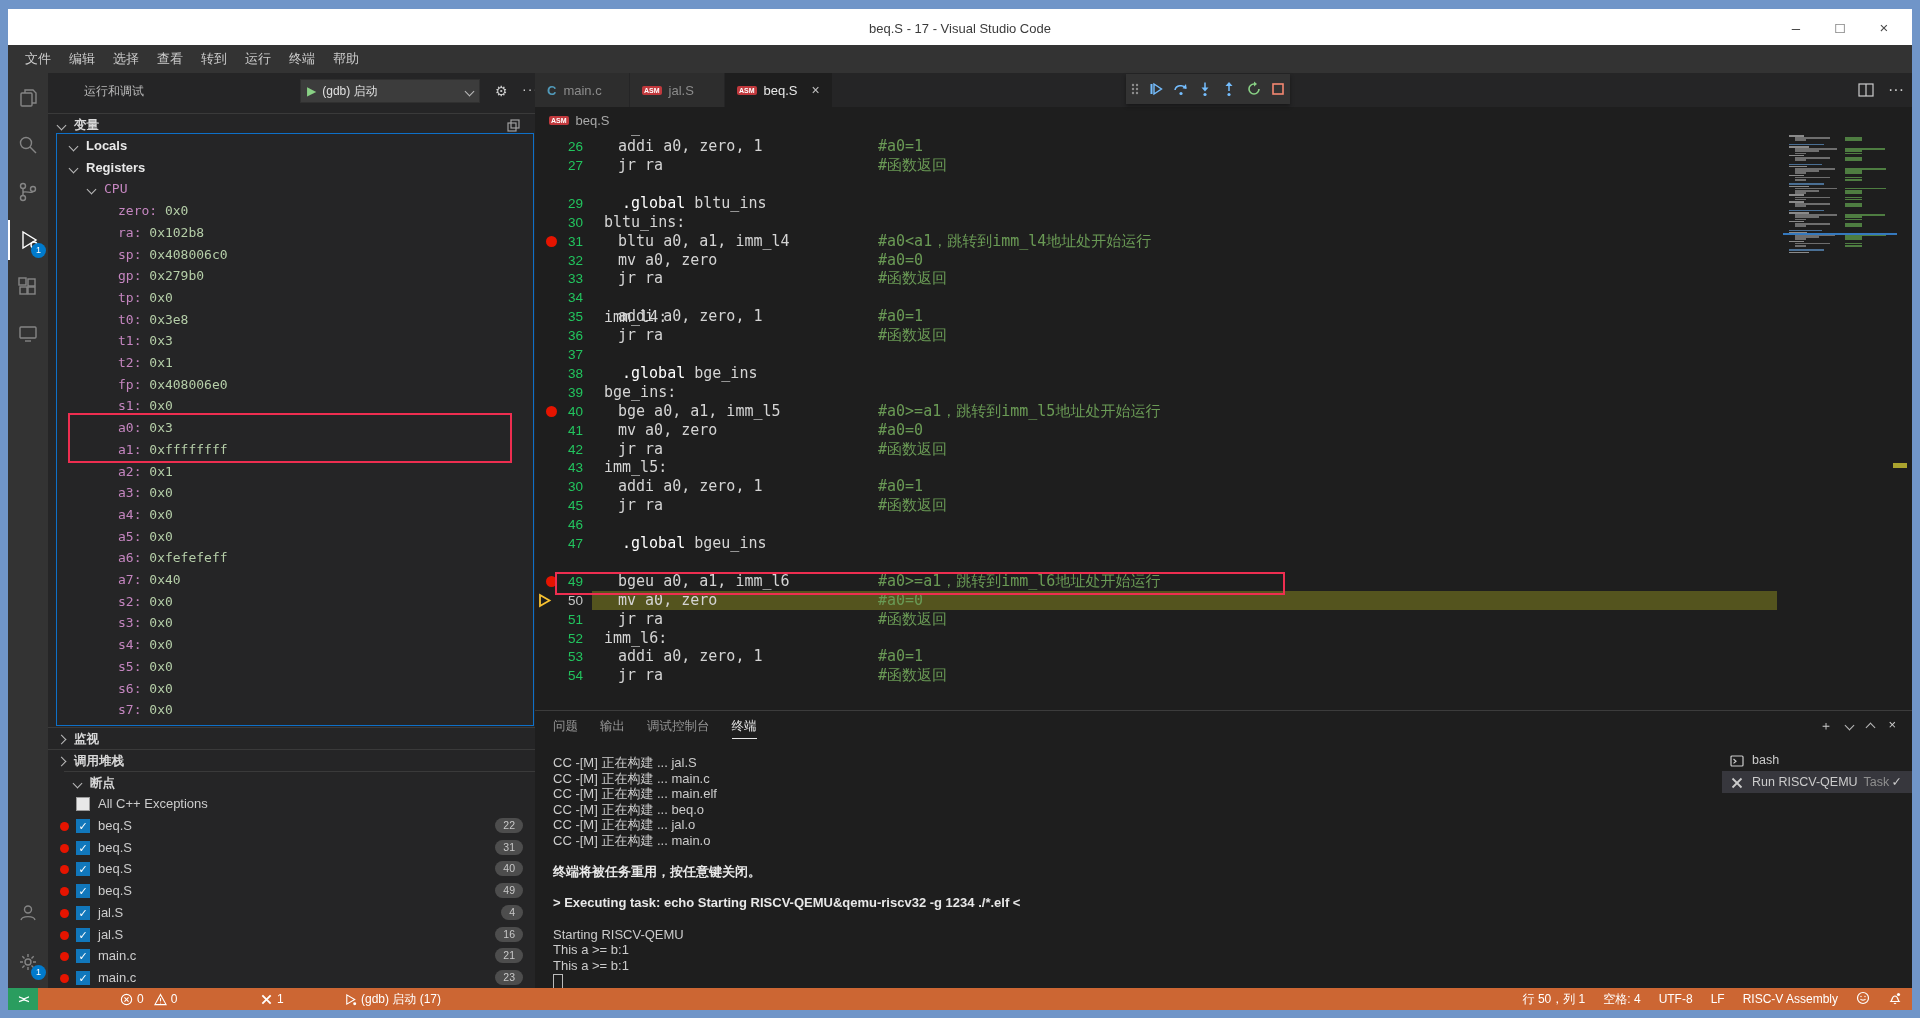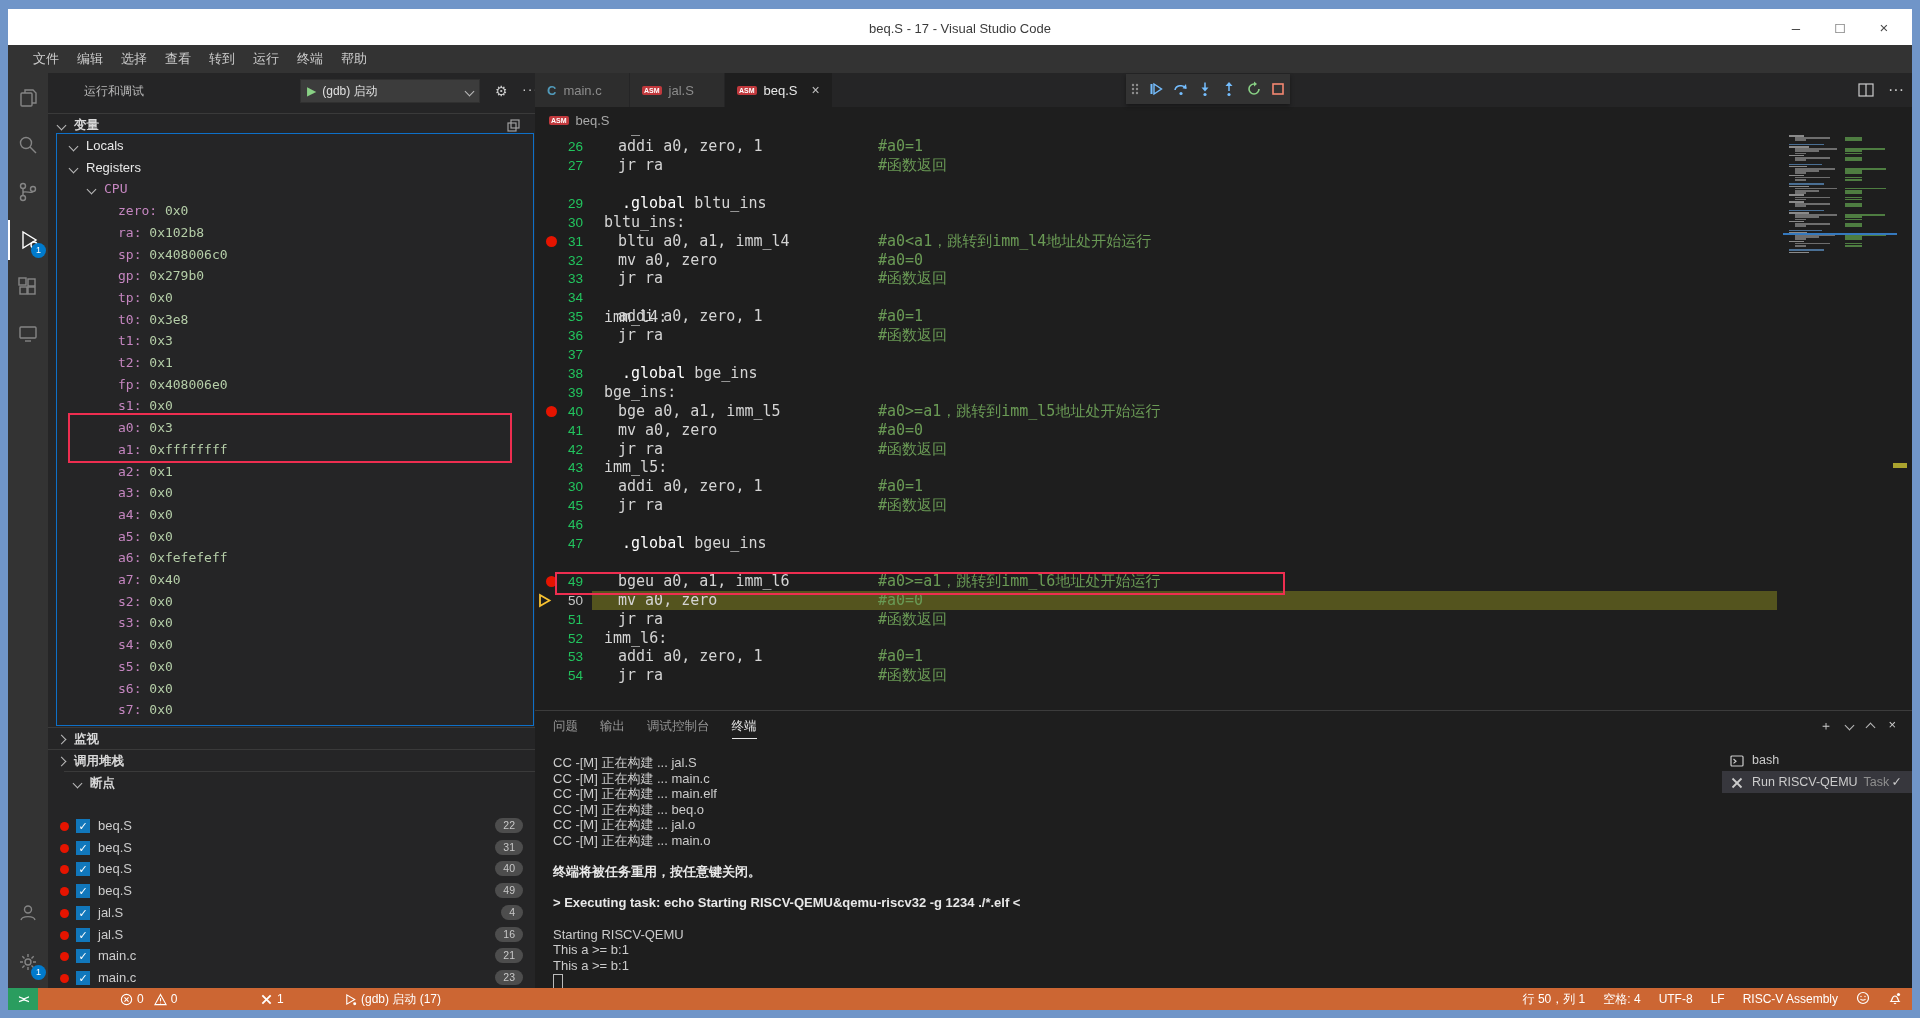--- a/index.html
+++ b/index.html
@@ -5,21 +5,21 @@
   html,body{margin:0;padding:0;width:1920px;height:1018px;background:#7095c8;overflow:hidden;
     font-family:"Liberation Sans","DejaVu Sans",sans-serif;}
   #win{position:absolute;left:8px;top:9px;width:1904px;height:1001px;background:#1e1e1e;}
   
   #titlebar{position:absolute;left:0;top:0;width:100%;height:36px;background:#ffffff;}
   #title-text{position:absolute;left:0;right:0;top:0;height:36px;line-height:40px;text-align:center;
     color:#3b3b3b;font-size:13px;}
   #win-controls{position:absolute;right:6px;top:0;height:36px;display:flex;align-items:center;}
   .wc{width:44px;text-align:center;color:#4a4a4a;font-size:15px;cursor:default;}
   
-  #menubar{position:absolute;left:0;top:36px;width:100%;height:28px;background:#333333;display:flex;align-items:center;padding-left:16px;box-sizing:border-box;}
+  #menubar{position:absolute;left:0;top:36px;width:100%;height:28px;background:#333333;display:flex;align-items:center;padding-left:8px;box-sizing:border-box;}
   .menu-item{color:#cccccc;font-size:13px;padding:0 9px;line-height:28px;}
   
   #actbar{position:absolute;left:0;top:64px;width:40px;height:915px;background:#333333;}
   .act-item{position:absolute;left:0;width:40px;height:40px;display:flex;align-items:center;justify-content:center;}
   .act-item svg{stroke:#858585;fill:none;stroke-width:1.4;}
   .act-item.active svg{stroke:#ffffff;}
   .act-item.active{border-left:2px solid #ffffff;box-sizing:border-box;}
   .badge{position:absolute;right:2px;bottom:2px;width:15px;height:15px;border-radius:50%;background:#007acc;
     color:#fff;font-size:9px;line-height:15px;text-align:center;}
   
@@ -37,21 +37,21 @@
   #sb-gear{position:absolute;left:447px;top:10px;color:#cccccc;font-size:14px;}
   #sb-more{position:absolute;left:474px;top:8px;color:#cccccc;font-size:14px;letter-spacing:1px;}
   .section-head{position:absolute;left:0;width:100%;height:22px;background:#252526;border-top:1px solid #3a3a3a;
     color:#d8d8d8;font-size:12.5px;font-weight:bold;line-height:22px;}
   .section-head .chev{position:absolute;left:10px;top:8px;}
   .section-head .lbl{position:absolute;left:26px;}
   .section-icon{position:absolute;right:14px;top:5px;}
   #var-focus{position:absolute;left:8px;top:60px;width:478px;height:593px;border:1px solid #0e70c8;box-sizing:border-box;pointer-events:none;}
   .tree-row{position:absolute;left:0;width:100%;height:22px;line-height:22px;font-size:13px;color:#cccccc;}
   .tree-row .chev{position:absolute;top:8px;}
-  .scope-lbl{font-weight:normal;color:#e8e8e8;}
+  .scope-lbl{font-weight:bold;color:#e8e8e8;}
   .mono{font-family:"DejaVu Sans Mono","Liberation Mono",monospace;}
   .reg-name{color:#c586c0;}
   .reg-val{color:#b5cea8;}
   .bp-row{position:absolute;left:0;width:100%;height:22px;line-height:22px;font-size:13px;color:#cccccc;}
   .bp-dot-s{position:absolute;left:12px;top:7px;width:9px;height:9px;border-radius:50%;background:#e51400;}
   .cb{position:absolute;left:28px;top:4px;width:14px;height:14px;box-sizing:border-box;}
   .cb.checked{background:#1177bb;color:#fff;font-size:11px;line-height:14px;text-align:center;}
   .cb.empty{background:#e8e8e8;border:1px solid #9a9a9a;}
   .bp-file{position:absolute;left:50px;}
   .bp-badge{position:absolute;right:12px;top:3px;background:#4d4d4d;color:#c8c8c8;font-size:10.5px;line-height:15px;
@@ -301,20 +301,24 @@
       <span class="chev right"></span>
       <span class="lbl">监视</span>
     </div>
     <div class="section-head" style="top:676px;">
       <span class="chev right"></span>
       <span class="lbl">调用堆栈</span>
     </div>
     <div class="section-head" style="top:698px;margin-left:16px;">
       <span class="chev down"></span>
       <span class="lbl">断点</span>
+    </div>
+    <div class="bp-row" style="top:720px;">
+      <span class="cb empty"></span>
+      <span class="bp-file">All C++ Exceptions</span>
     </div>
     <div id="bplist">
         <div class="bp-row" style="top: 742px;">
           <span class="bp-dot-s"></span>
           <span class="cb checked">✓</span>
           <span class="bp-file">beq.S</span>
           <span class="bp-badge">22</span>
         </div>
         <div class="bp-row" style="top: 763.7px;">
           <span class="bp-dot-s"></span>

